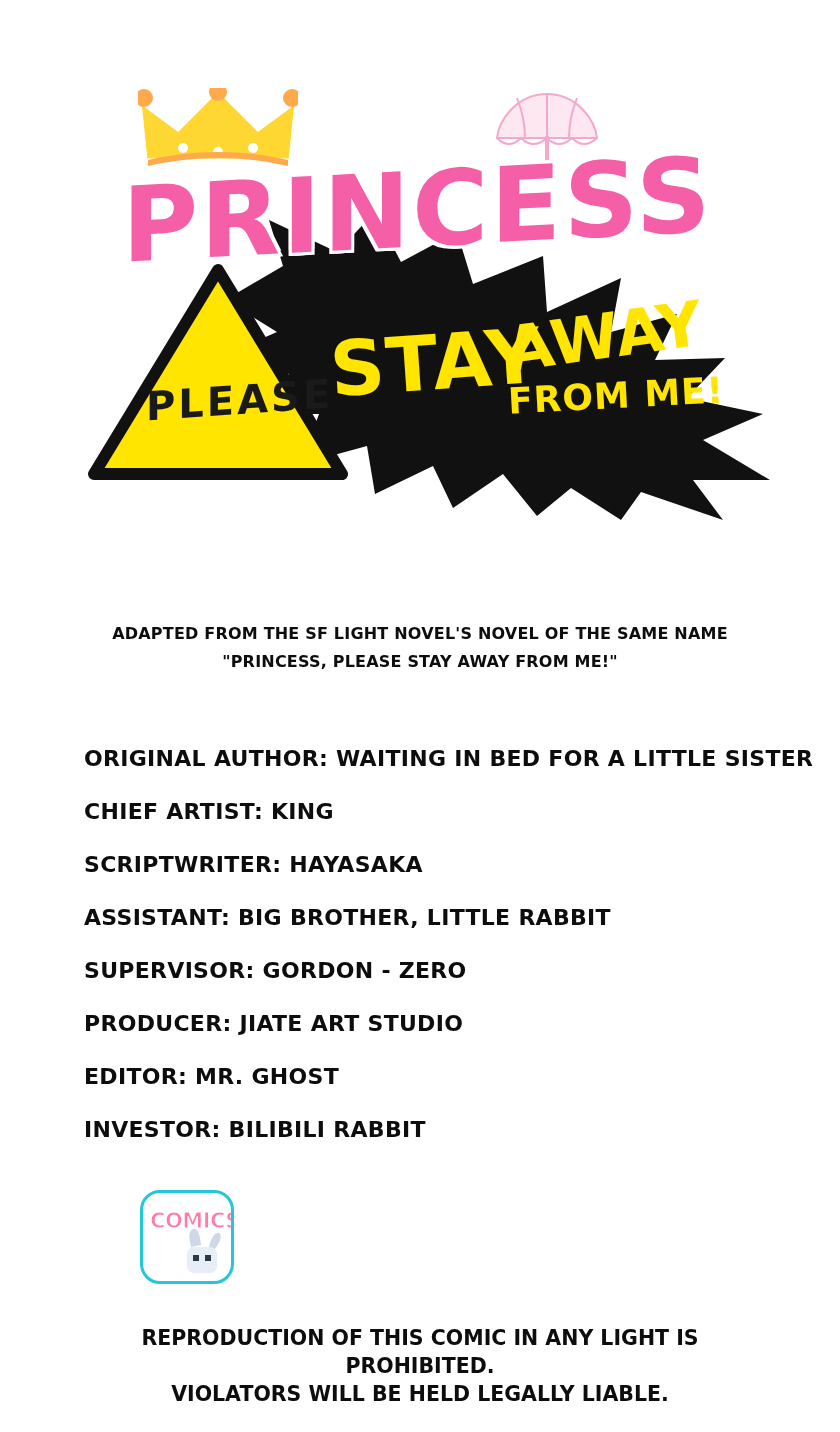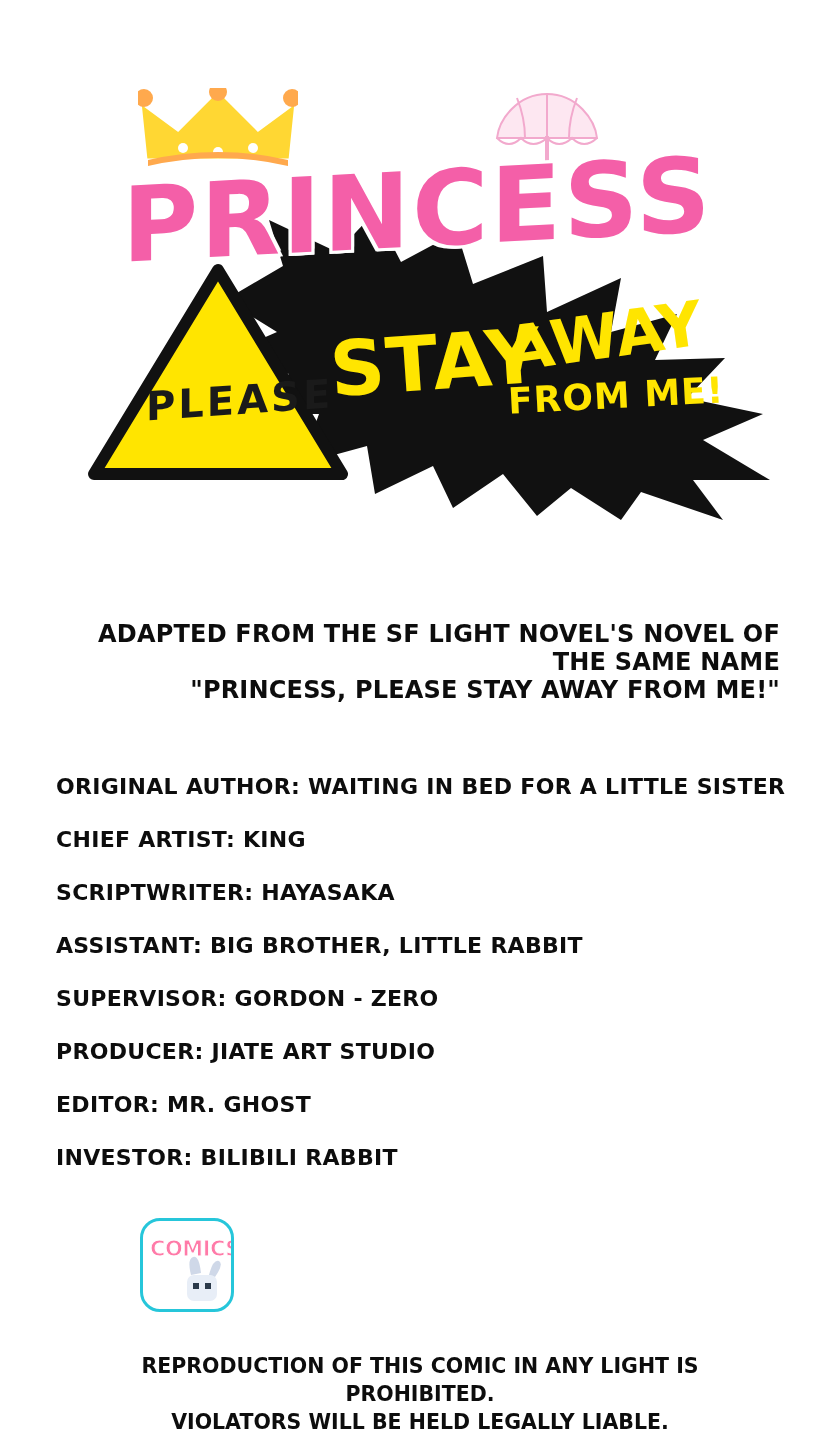--- a/index.html
+++ b/index.html
@@ -127,31 +127,31 @@
     letter-spacing: 1px;
     color: #ffe500;
     transform: rotate(-3deg);
     white-space: nowrap;
   }
 
   
   .adapted {
     margin: 60px auto 0 auto;
     width: 720px;
-    text-align: right;
-    font-family: "DejaVu Sans", sans-serif;
-    font-weight: bold;
-    font-size: 24px;
+    text-align: center;
+    font-family: "DejaVu Sans", sans-serif;
+    font-weight: bold;
+    font-size: 16px;
     line-height: 28px;
     letter-spacing: 0.2px;
     color: #0d0d0d;
   }
 
   .credits {
-    margin: 56px 0 0 56px;
+    margin: 56px 0 0 84px;
     width: 660px;
   }
   .credit-line {
     font-family: "DejaVu Sans", sans-serif;
     font-weight: bold;
     font-size: 22px;
     line-height: 53px;
     letter-spacing: 0.3px;
     color: #0d0d0d;
     white-space: nowrap;

